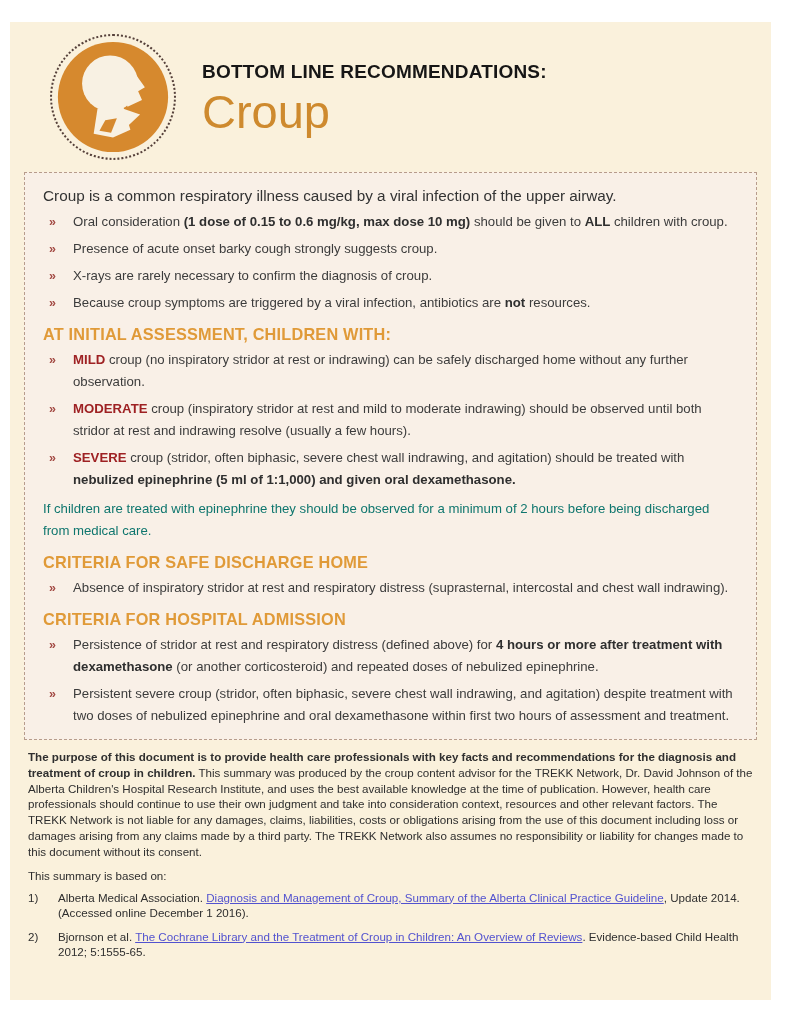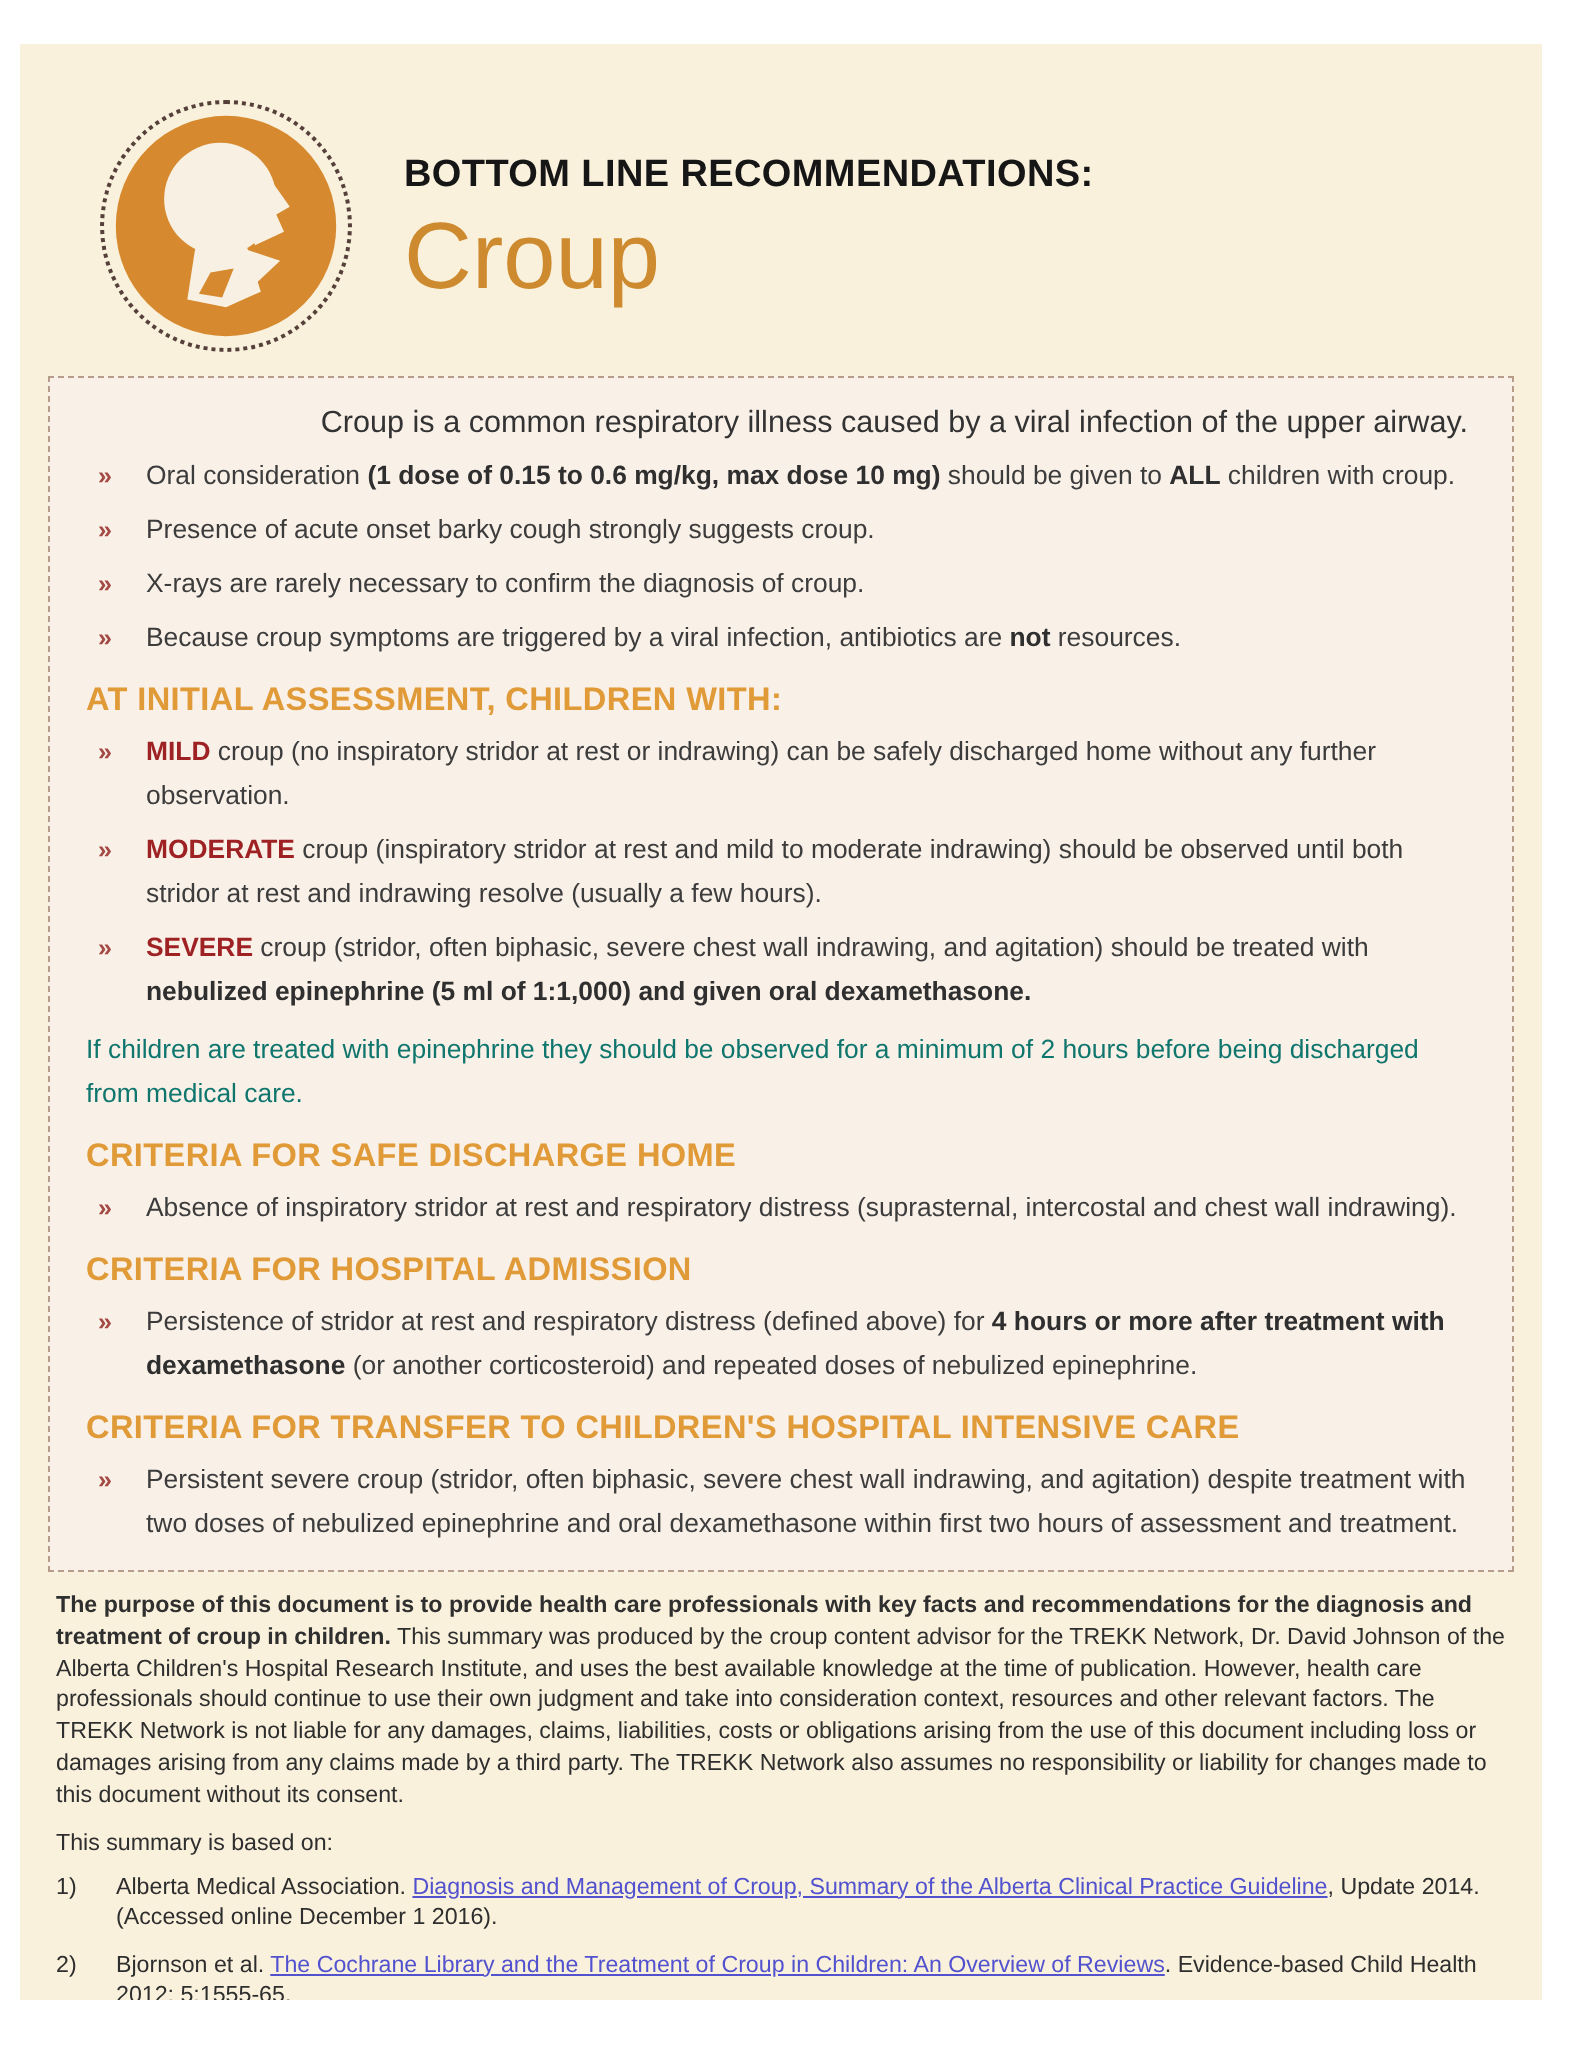--- a/index.html
+++ b/index.html
@@ -2,32 +2,32 @@
 <html><head>
 <meta charset="utf-8">
 <style>
   * { margin:0; padding:0; box-sizing:border-box; }
   html,body { width:791px; height:1024px; background:#ffffff; overflow:hidden;
     font-family:"Liberation Sans", sans-serif; }
   .page { position:absolute; left:10px; top:22px; right:20px; bottom:24px;
     background:#FAF1DC; overflow:hidden; }
 
   
-  .header { display:flex; align-items:center; padding:28px 0 0 40px; }
+  .header { display:flex; align-items:center; padding:12px 0 0 40px; }
   .logo-ring { width:126px; height:126px; border:2px dotted #55403a; border-radius:50%;
     padding:3px; flex:0 0 auto; }
   .logo-ring svg { display:block; width:116px; height:116px; }
   .title-block { margin-left:26px; padding-top:4px; }
   .kicker { font-size:19px; font-weight:bold; color:#161616; letter-spacing:0.2px; }
   .doc-title { font-size:47px; color:#CE8A2E; margin-top:4px; line-height:1.05; }
 
   
   .main-box { margin:12px 14px 0 14px; border:1px dashed #B79C8C; background:#F9F0E7;
     padding:12px 22px 12px 18px; }
-  .intro { font-size:15.3px; color:#333; line-height:21px; margin-bottom:2px;text-align:right; }
+  .intro { font-size:15.3px; color:#333; line-height:21px; margin-bottom:2px; }
   .bullet { display:flex; margin-top:5px; }
   .mk { width:30px; flex:0 0 auto; color:#A34A44; font-size:12.5px; line-height:22px;
     padding-left:6px; font-weight:bold; }
   .bt { flex:1; font-size:13.2px; color:#3C3C3C; line-height:22px; max-width:660px; }
   .b { font-weight:bold; color:#2f2f2f; }
   .dr { font-weight:bold; color:#9E2123; }
   .sec { font-size:16.3px; font-weight:bold; color:#E09A38; line-height:19px;
     margin:11px 0 5px 0; letter-spacing:0.2px; }
   .note { font-size:13.2px; color:#0f766e; line-height:22px; margin-top:7px; }
 
@@ -103,21 +103,20 @@
       <span class="mk">»</span>
       <p class="bt"><span>Absence of inspiratory stridor at rest and respiratory distress (suprasternal, intercostal and chest wall indrawing).</span></p>
     </div>
 
     <h2 class="sec">CRITERIA FOR HOSPITAL ADMISSION</h2>
     <div class="bullet">
       <span class="mk">»</span>
       <p class="bt"><span>Persistence of stridor at rest and respiratory distress (defined above) for </span><span class="b">4 hours or more after treatment with dexamethasone</span><span> (or another corticosteroid) and repeated doses of nebulized epinephrine.</span></p>
     </div>
 
-    <h2 class="sec">CRITERIA FOR TRANSFER TO CHILDREN'S HOSPITAL INTENSIVE CARE</h2>
     <div class="bullet">
       <span class="mk">»</span>
       <p class="bt"><span>Persistent severe croup (stridor, often biphasic, severe chest wall indrawing, and agitation) despite treatment with two doses of nebulized epinephrine and oral dexamethasone within first two hours of assessment and treatment.</span></p>
     </div>
   </div>
 
   <p class="disclaimer"><span class="b">The purpose of this document is to provide health care professionals with key facts and recommendations for the diagnosis and treatment of croup in children.</span><span> This summary was produced by the croup content advisor for the TREKK Network, Dr. David Johnson of the Alberta Children's Hospital Research Institute, and uses the best available knowledge at the time of publication. However, health care professionals should continue to use their own judgment and take into consideration context, resources and other relevant factors. The TREKK Network is not liable for any damages, claims, liabilities, costs or obligations arising from the use of this document including loss or damages arising from any claims made by a third party. The TREKK Network also assumes no responsibility or liability for changes made to this document without its consent.</span></p>
 
   <p class="based-on">This summary is based on:</p>
 

